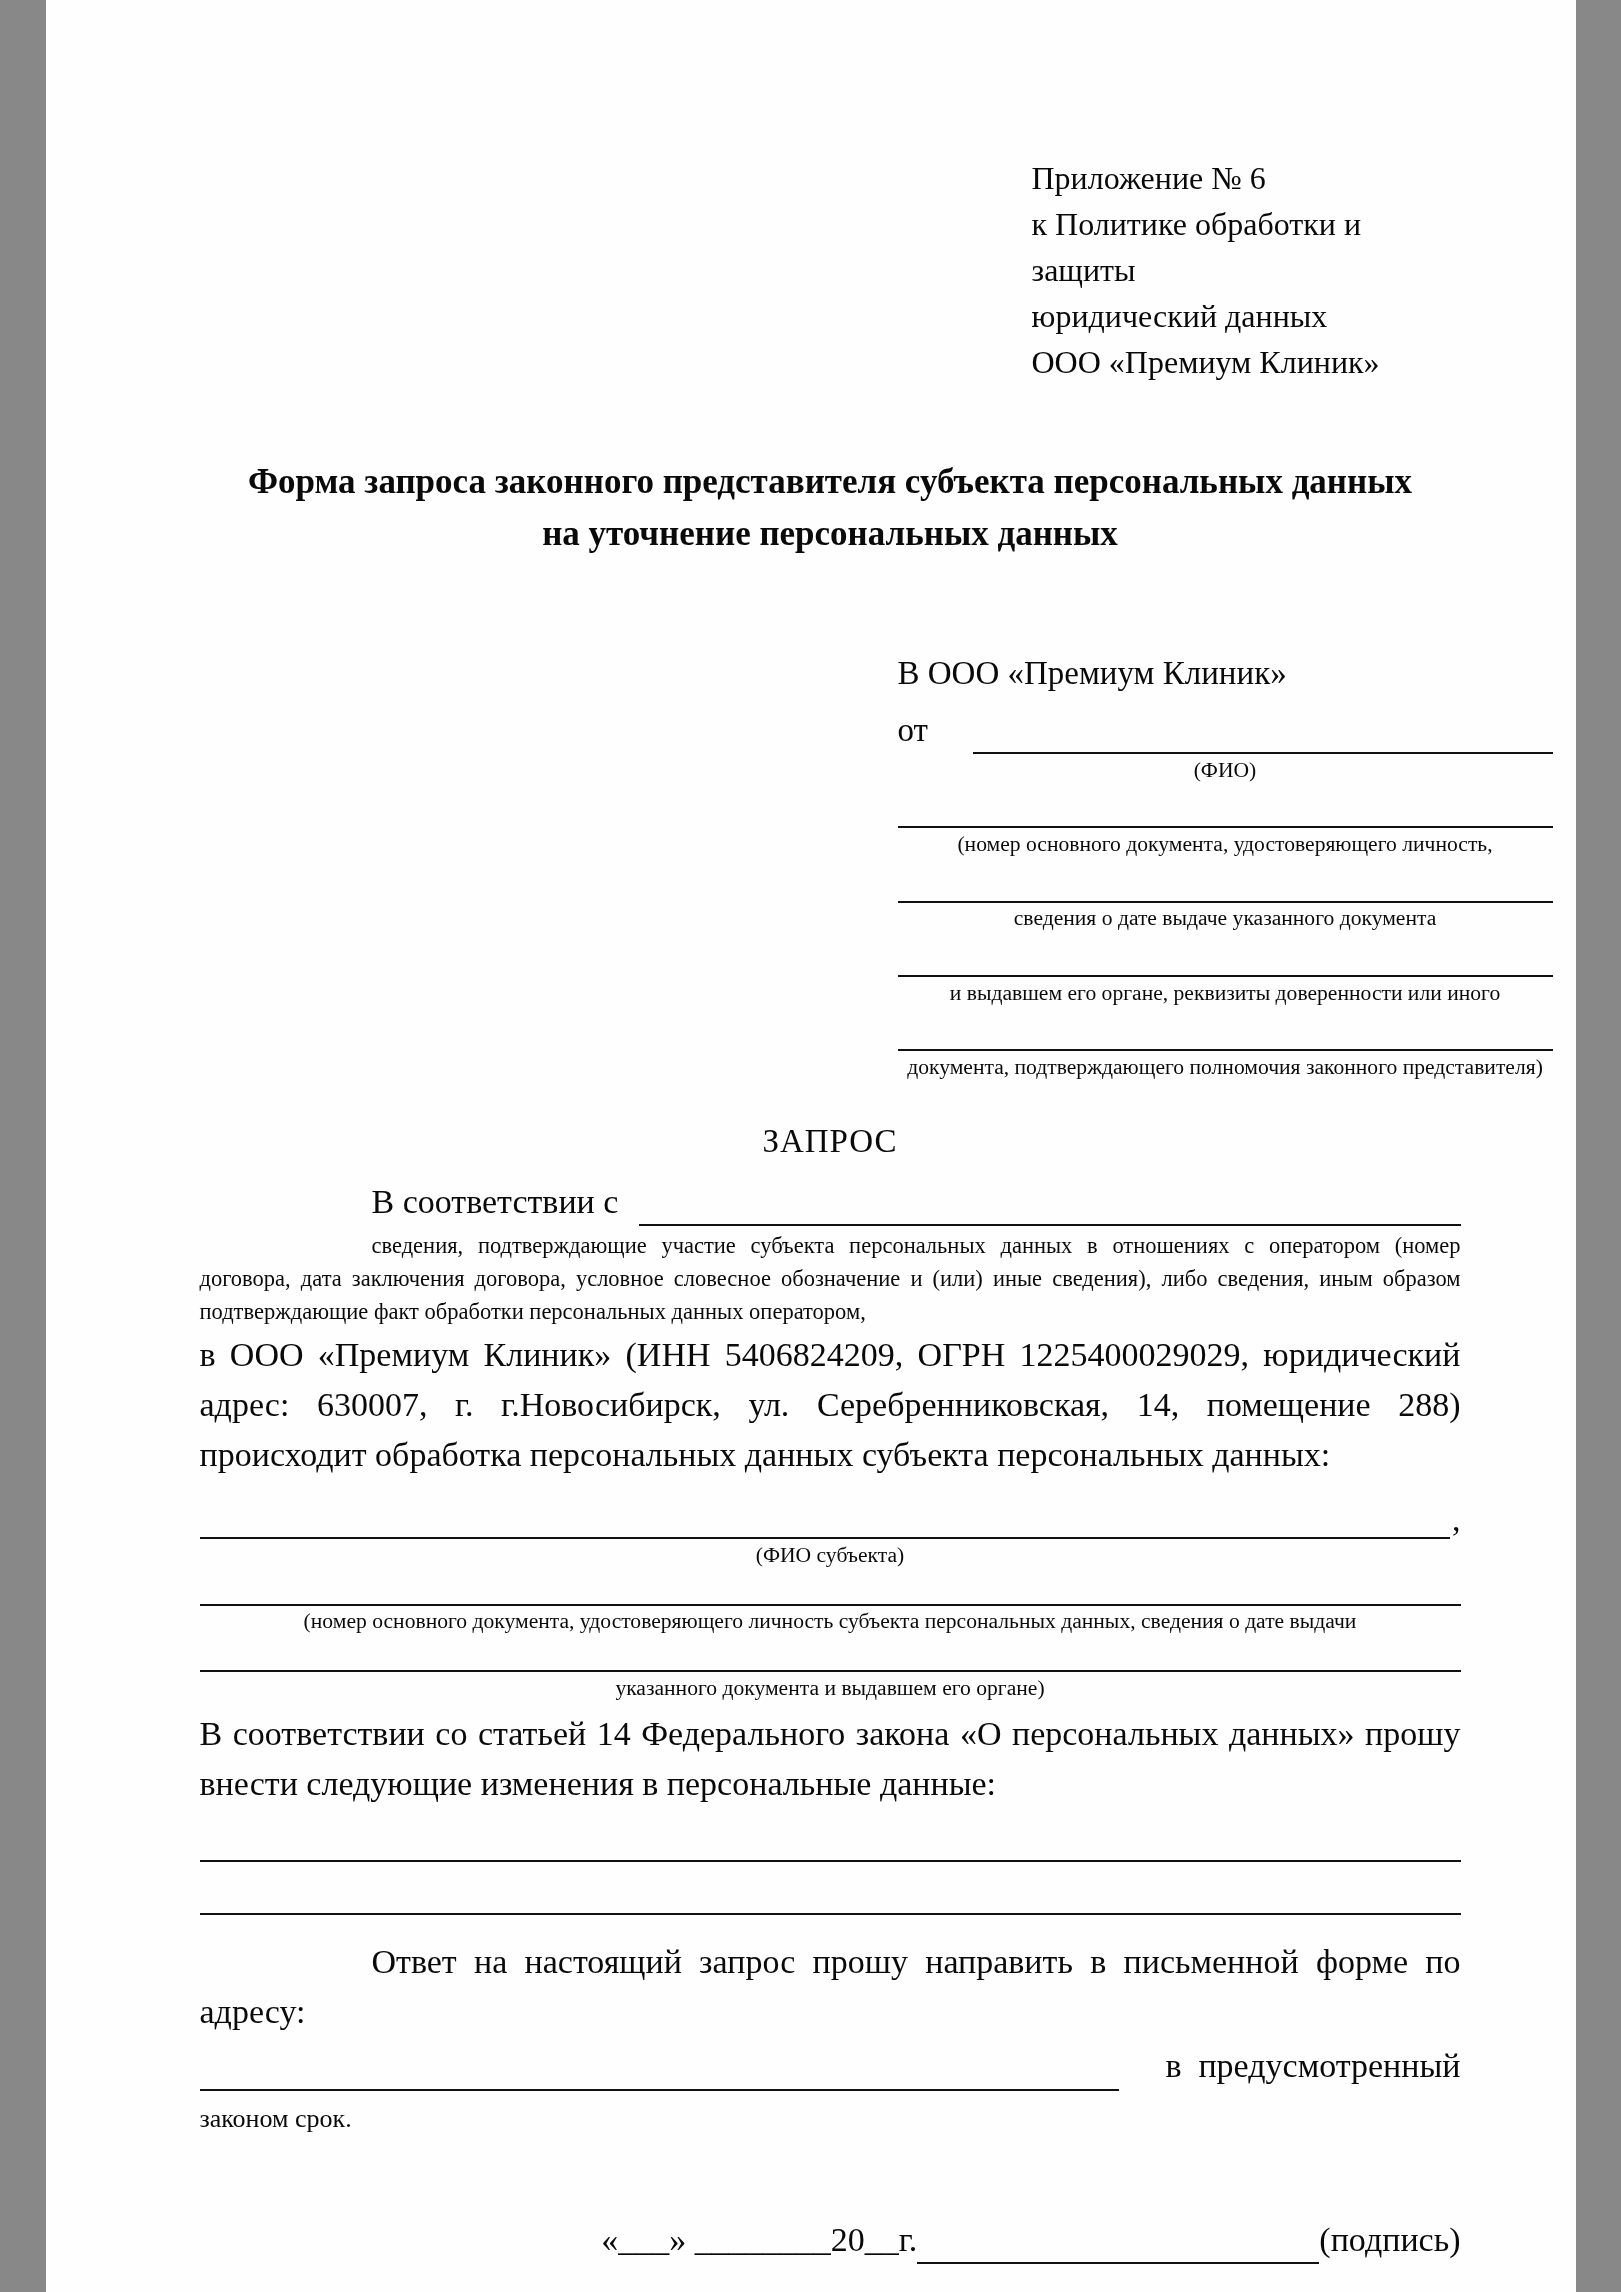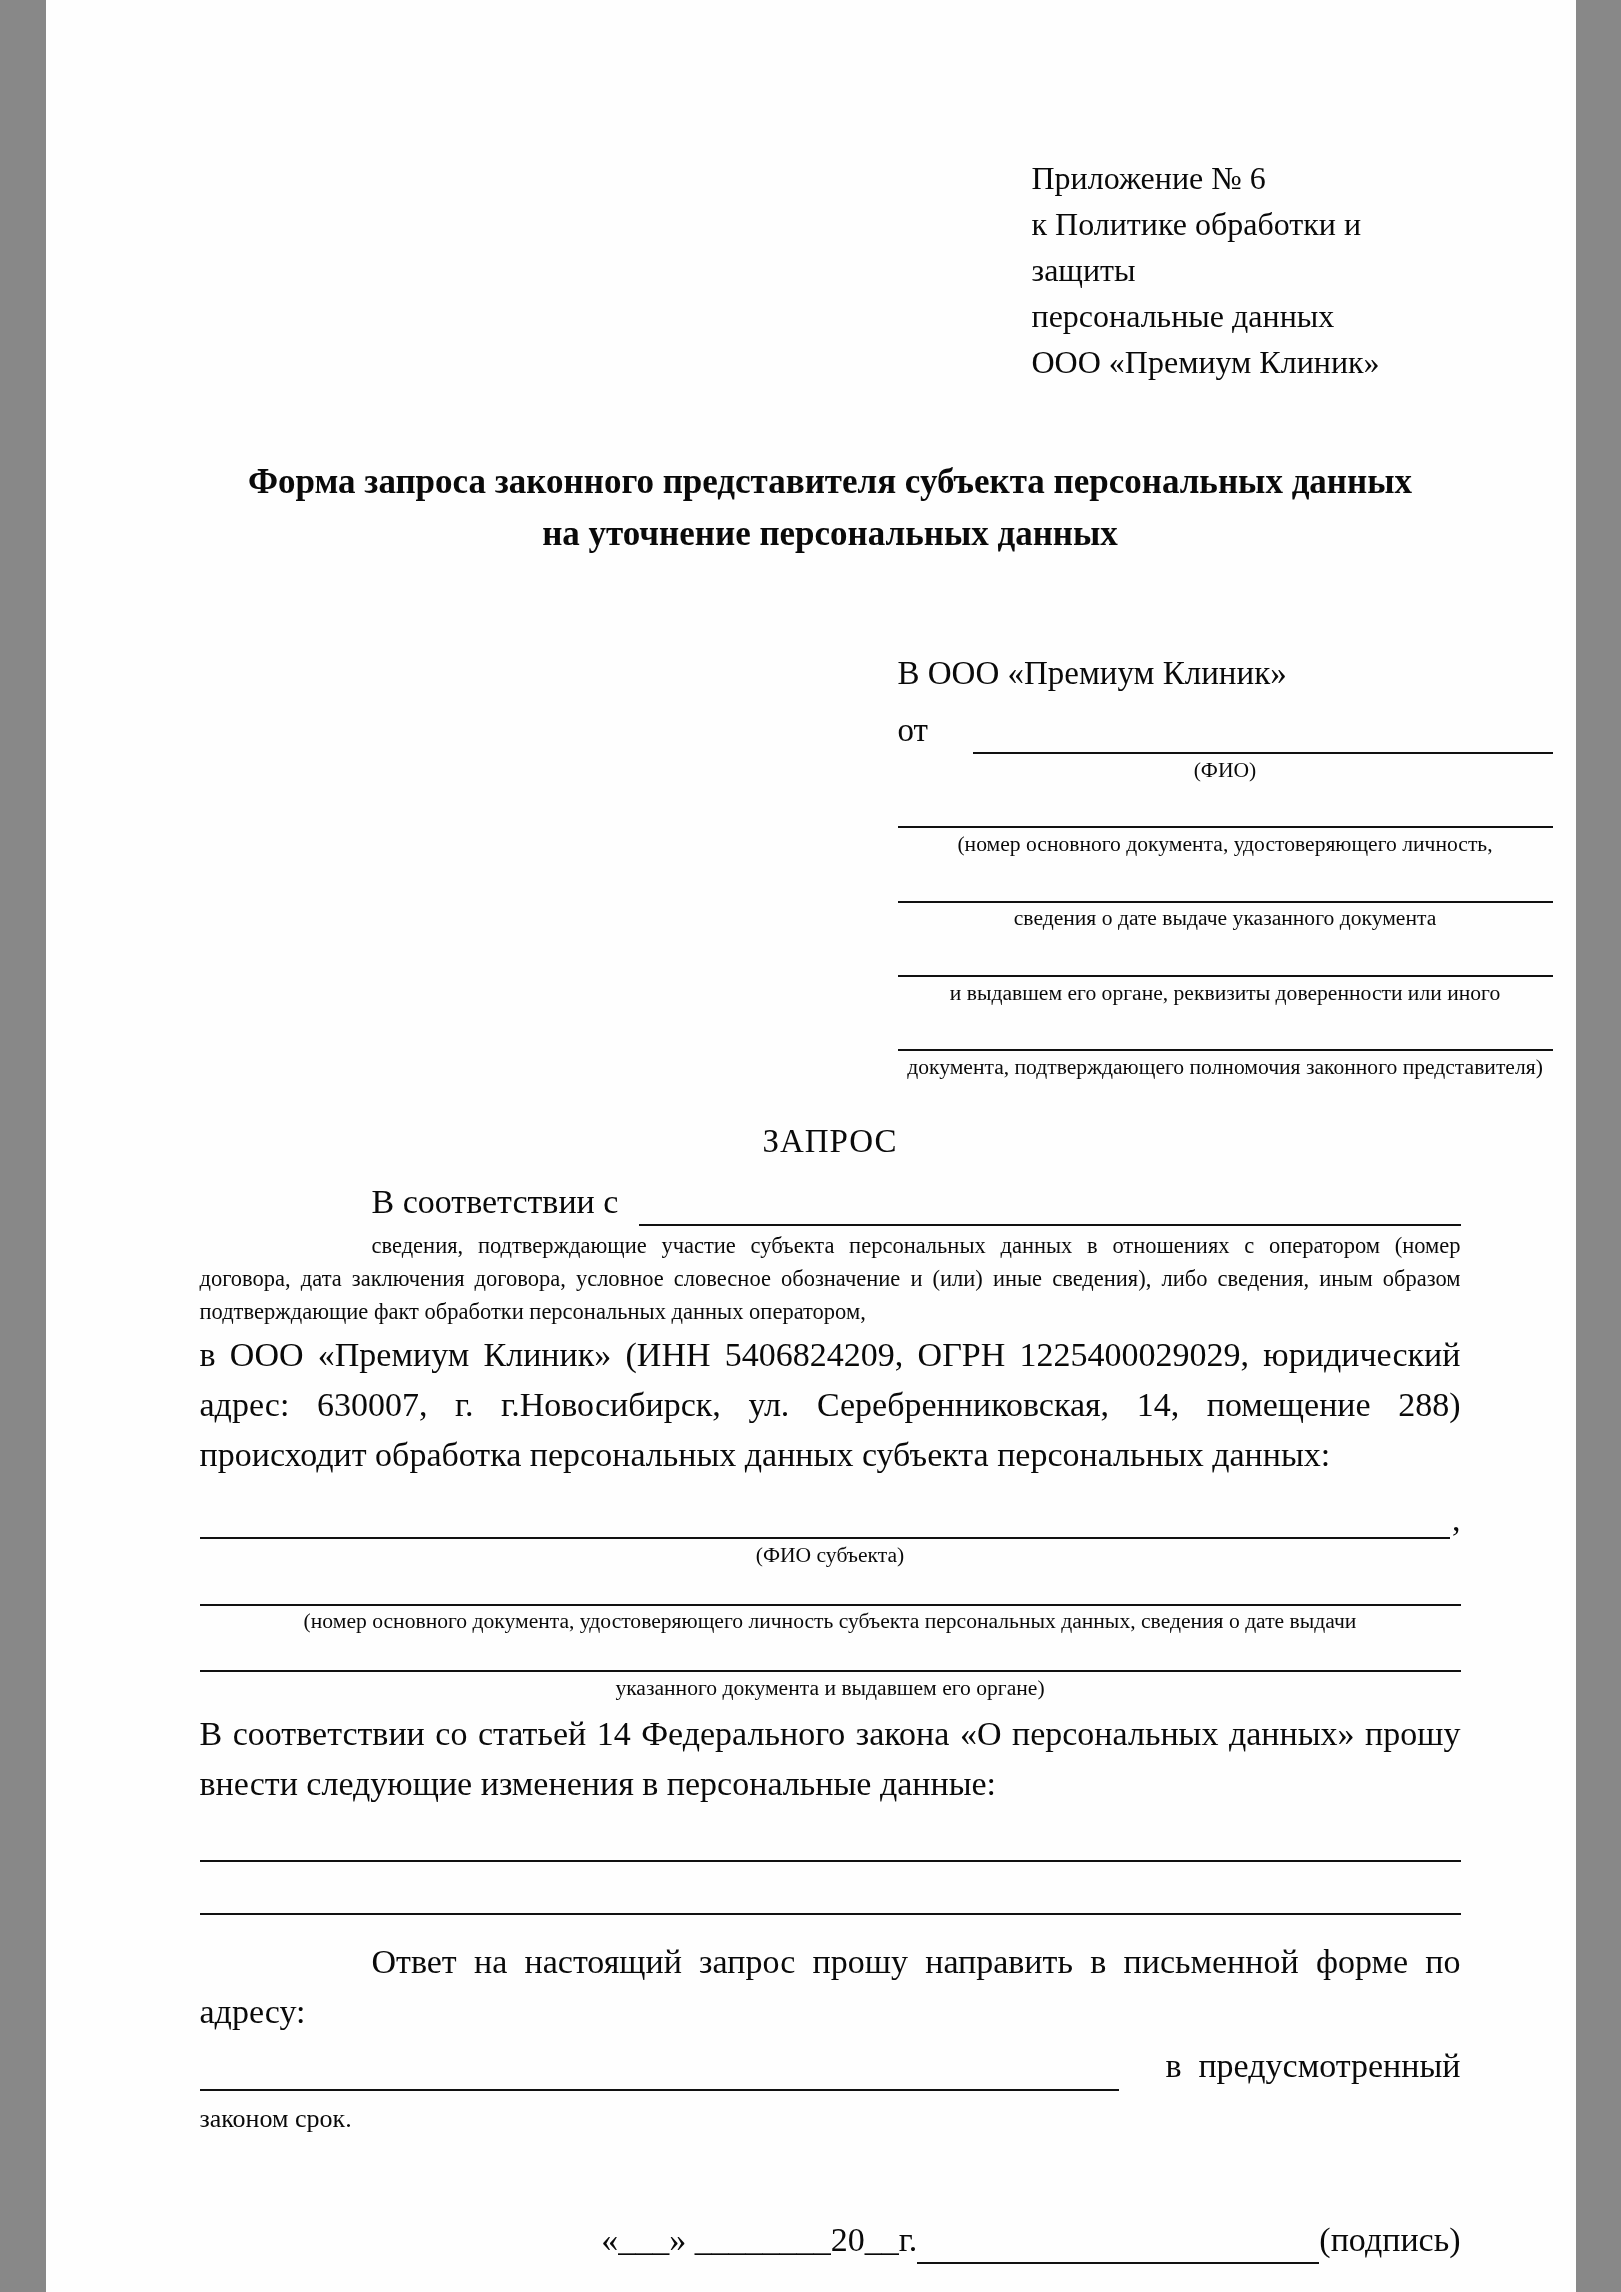--- a/index.html
+++ b/index.html
@@ -103,21 +103,21 @@
   .sig-line { display: inline-block; width: 402px; border-bottom: 2.9px solid #111; height: 39px; }
 </style>
 </head>
 <body>
 
 <div class="page">
 
   <div class="header-block">
     <div>Приложение № 6</div>
     <div>к Политике обработки и защиты</div>
-    <div>персональные данных</div>
+    <div>юридический данных</div>
     <div>ООО «Премиум Клиник»</div>
   </div>
 
   <div class="title">
     <div>Форма запроса законного представителя субъекта персональных данных</div>
     <div>на уточнение персональных данных</div>
   </div>
 
   <div class="addressee">
     <div class="to-line">В ООО «Премиум Клиник»</div>

